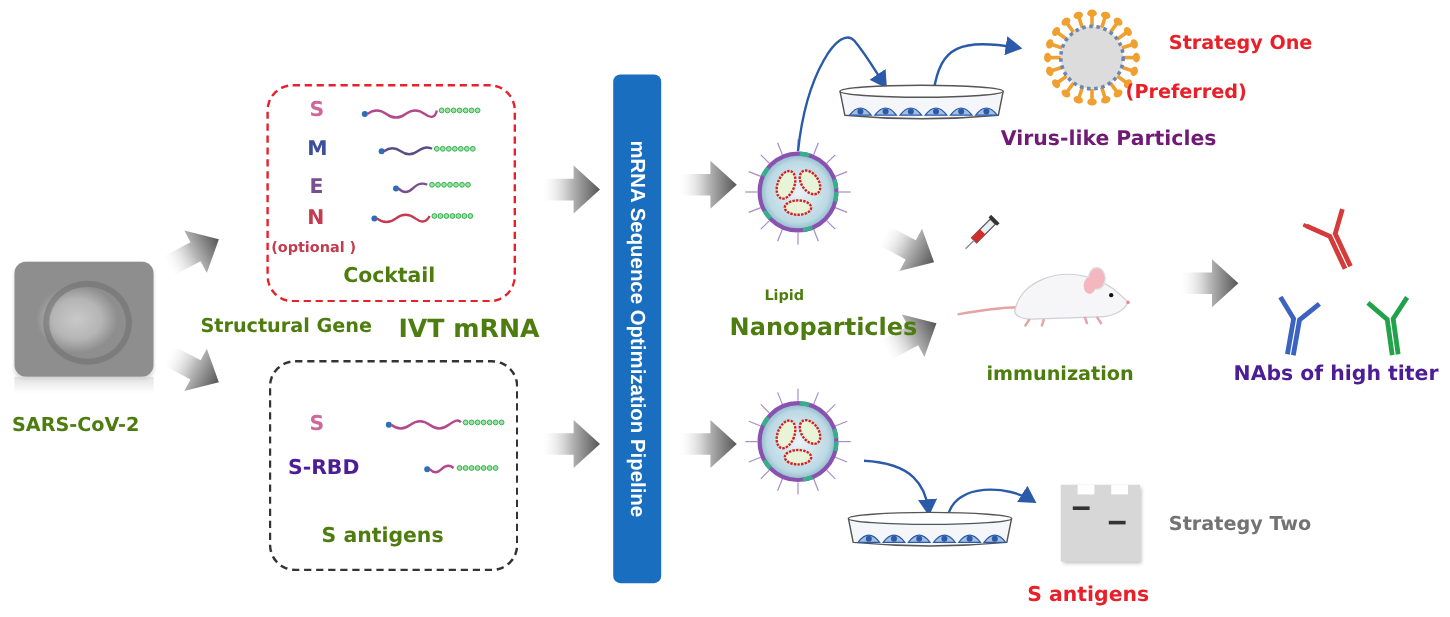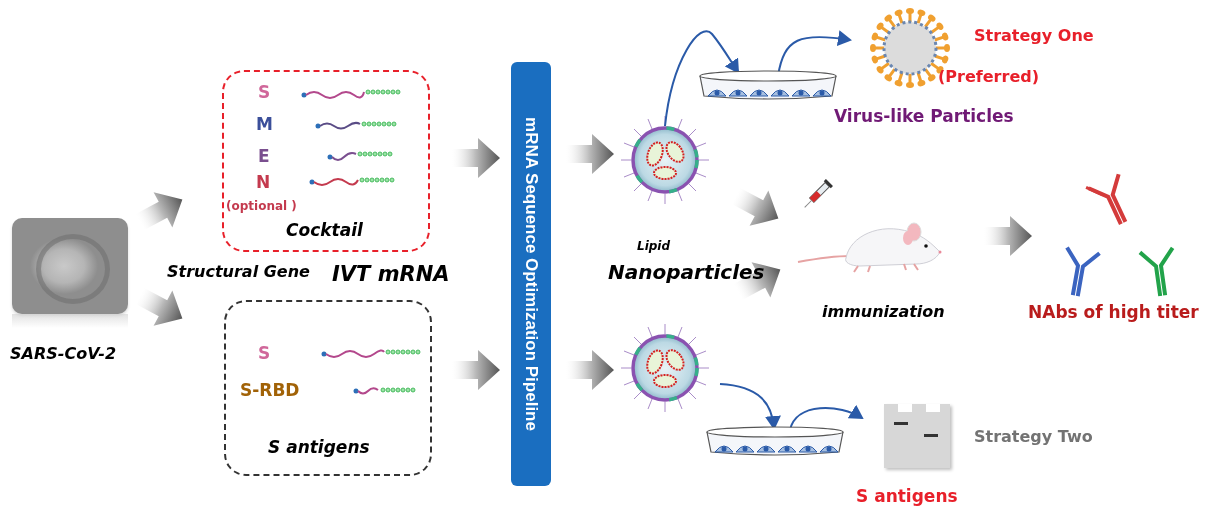--- a/index.html
+++ b/index.html
@@ -1,18 +1,18 @@
 <!DOCTYPE html>
 <html><head>
 <meta charset="utf-8">
 <style>
   html, body { margin:0; padding:0; background:#ffffff; }
   body { width:1208px; height:514px; position:relative; overflow:hidden; font-family:"DejaVu Sans", sans-serif; }
   .lbl { position:absolute; font-weight:bold; white-space:nowrap; }
-  .black { color:#000000;font-style:italic; }
+  .black { color:#4d7c0f; }
   .red { color:#e8202a; }
   svg.full { position:absolute; left:0; top:0; width:1208px; height:514px; }
   .virus-img {
     position:absolute; left:12px; top:218px; width:116px; height:96px; border-radius:10px;
     background:
       radial-gradient(ellipse 34px 28px at 52px 48px, #c9c9c9 0%, #b5b5b5 60%, #8e8e8e 100%),
       #8a8a8a;
     box-shadow: 0 2px 3px rgba(0,0,0,0.15);
   }
   .virus-ring {
@@ -404,37 +404,37 @@
 <div class="gene" style="left: 258px; top: 146px; color: rgb(122, 79, 143);">E</div>
 <div class="gene" style="left: 256px; top: 172px; color: rgb(196, 58, 78);">N</div>
 <div class="lbl" style="left: 226px; top: 199px; font-size: 12px; color: rgb(196, 58, 78);">(optional )</div>
 <div class="lbl black" style="left:286px; top:220px; font-size:17px;">Cocktail</div>
 
 <div class="lbl black" style="left:167px; top:262px; font-size:16px;">Structural Gene</div>
 <div class="lbl black" style="left:332px; top:262px; font-size:21px;">IVT mRNA</div>
 
 <div class="box-black"></div>
 <div class="gene" style="left: 258px; top: 343px; color: rgb(208, 103, 154);">S</div>
-<div class="gene" style="left: 240px; top: 380px; color: #a16207;">S-RBD</div>
+<div class="gene" style="left: 240px; top: 380px; color: #4c1d95;">S-RBD</div>
 <div class="lbl black" style="left:268px; top:437px; font-size:17px;">S antigens</div>
 
 <div class="pipeline" style="background: rgb(26, 110, 192);">
   <div class="pipeline-text">mRNA Sequence Optimization Pipeline</div>
 </div>
 
 <div class="lbl black" style="left:637px; top:239px; font-size:12px;">Lipid</div>
 <div class="lbl black" style="left:608px; top:260px; font-size:20px;">Nanoparticles</div>
 
 <div class="lbl red" style="left: 974px; top: 26px; font-size: 16px; color: rgb(232, 32, 42);">Strategy One</div>
 <div class="lbl red" style="left: 938px; top: 47px; font-size: 16px; color: rgb(232, 32, 42); margin-top: 20px;">(Preferred)</div>
 <div class="lbl red" style="left: 834px; top: 106px; font-size: 17px; color: #701a75;">Virus-like Particles</div>
 
 <div class="lbl black" style="left:822px; top:302px; font-size:16px;">immunization</div>
 
-<div class="lbl red" style="left: 1028px; top: 302px; font-size: 17px; color: #b91c1c;">NAbs of high titer</div>
+<div class="lbl red" style="left: 1028px; top: 302px; font-size: 17px; color: #4c1d95;">NAbs of high titer</div>
 
 <div class="gel">
   <div class="gel-notch" style="left:14px;"></div>
   <div class="gel-notch" style="left:42px;"></div>
   <div class="gel-band" style="left:10px; top:18px;"></div>
   <div class="gel-band" style="left:40px; top:30px;"></div>
 </div>
 <div class="lbl red" style="left: 974px; top: 427px; font-size: 16px; color: #737373;">Strategy Two</div>
 <div class="lbl red" style="left: 856px; top: 486px; font-size: 17px; color: rgb(232, 32, 42);">S antigens</div>
 

